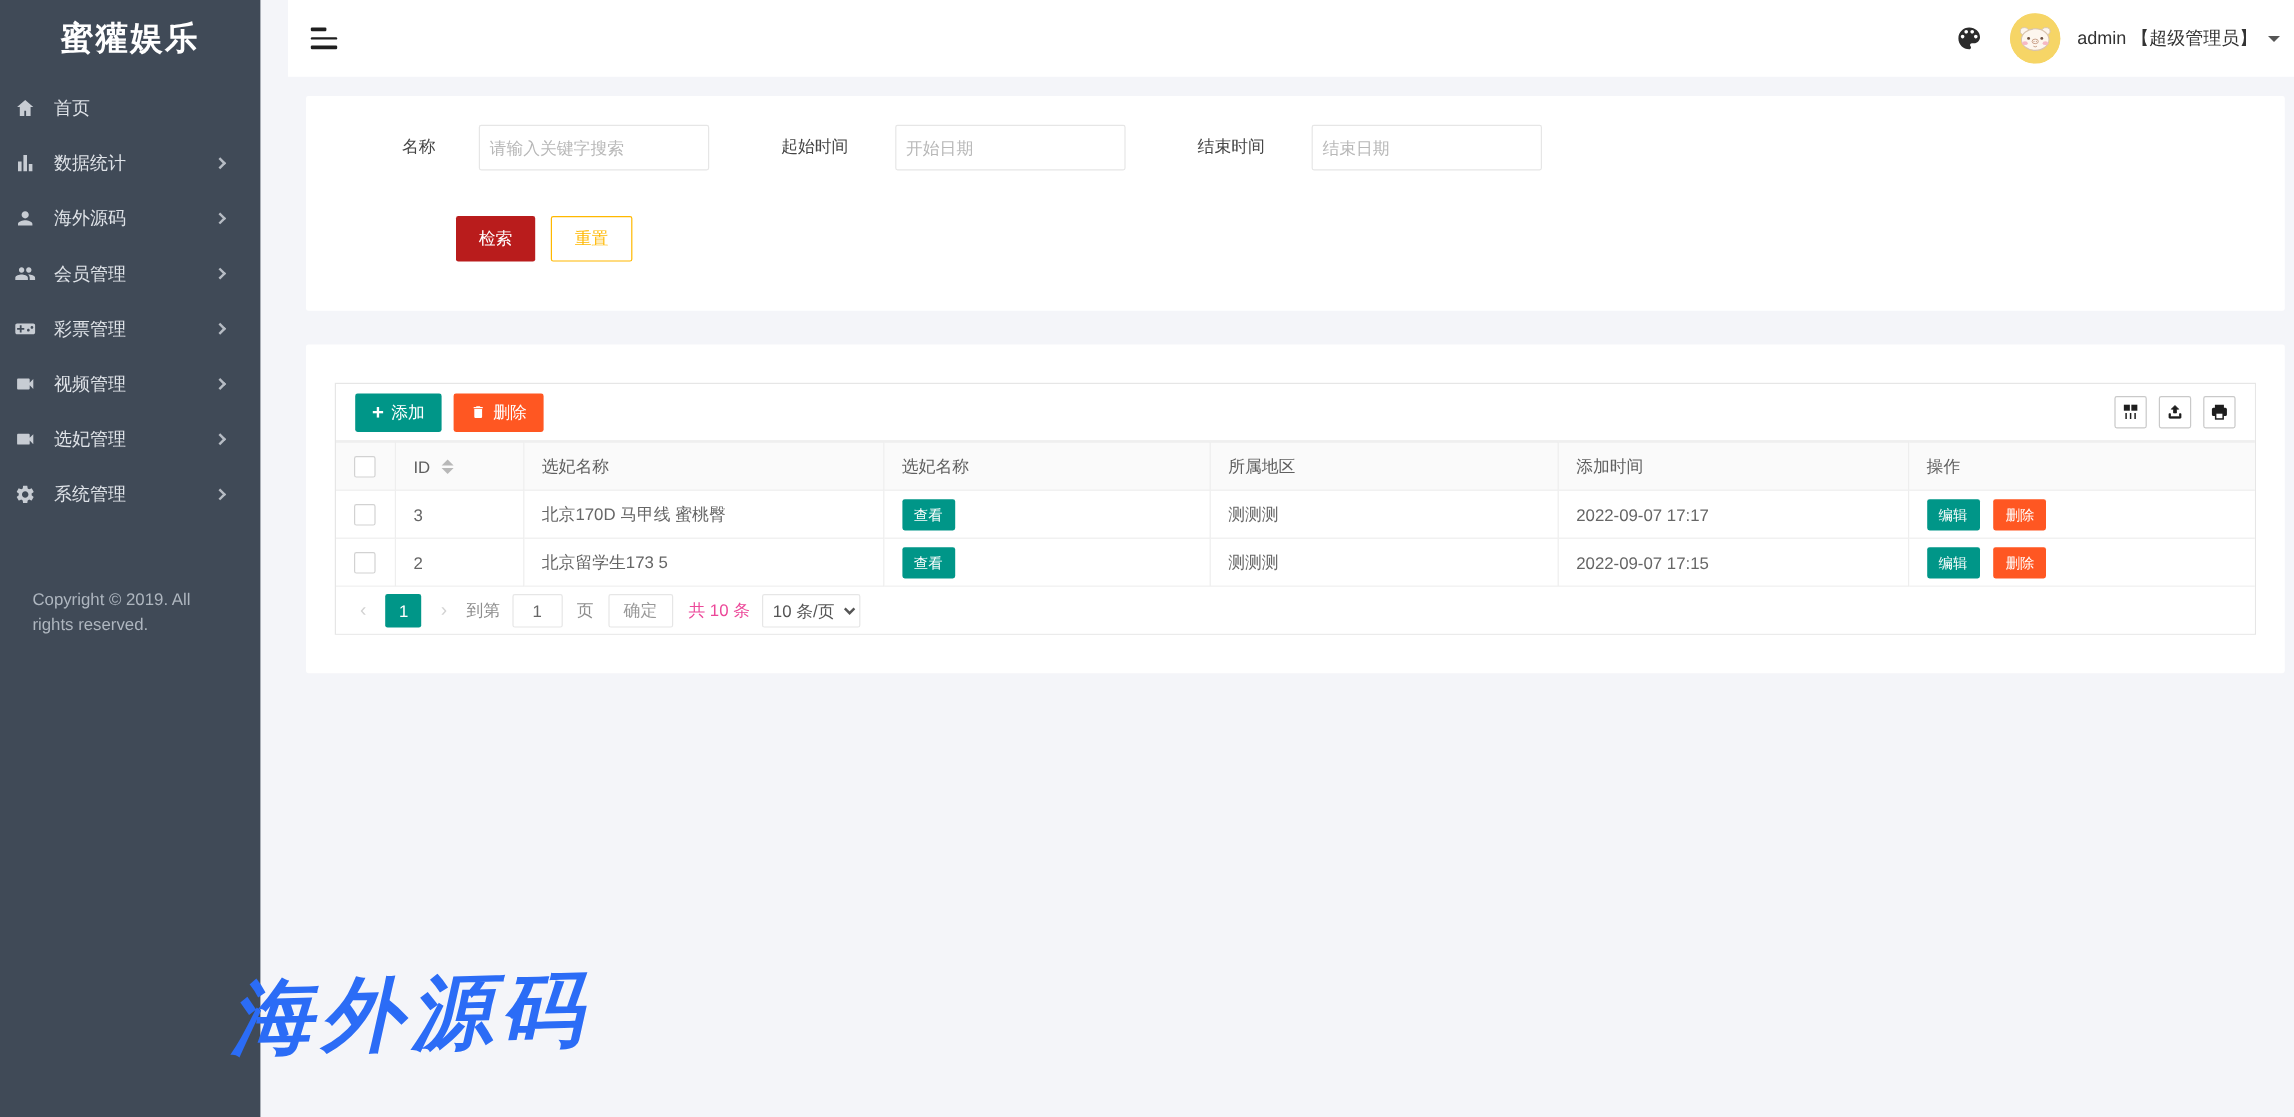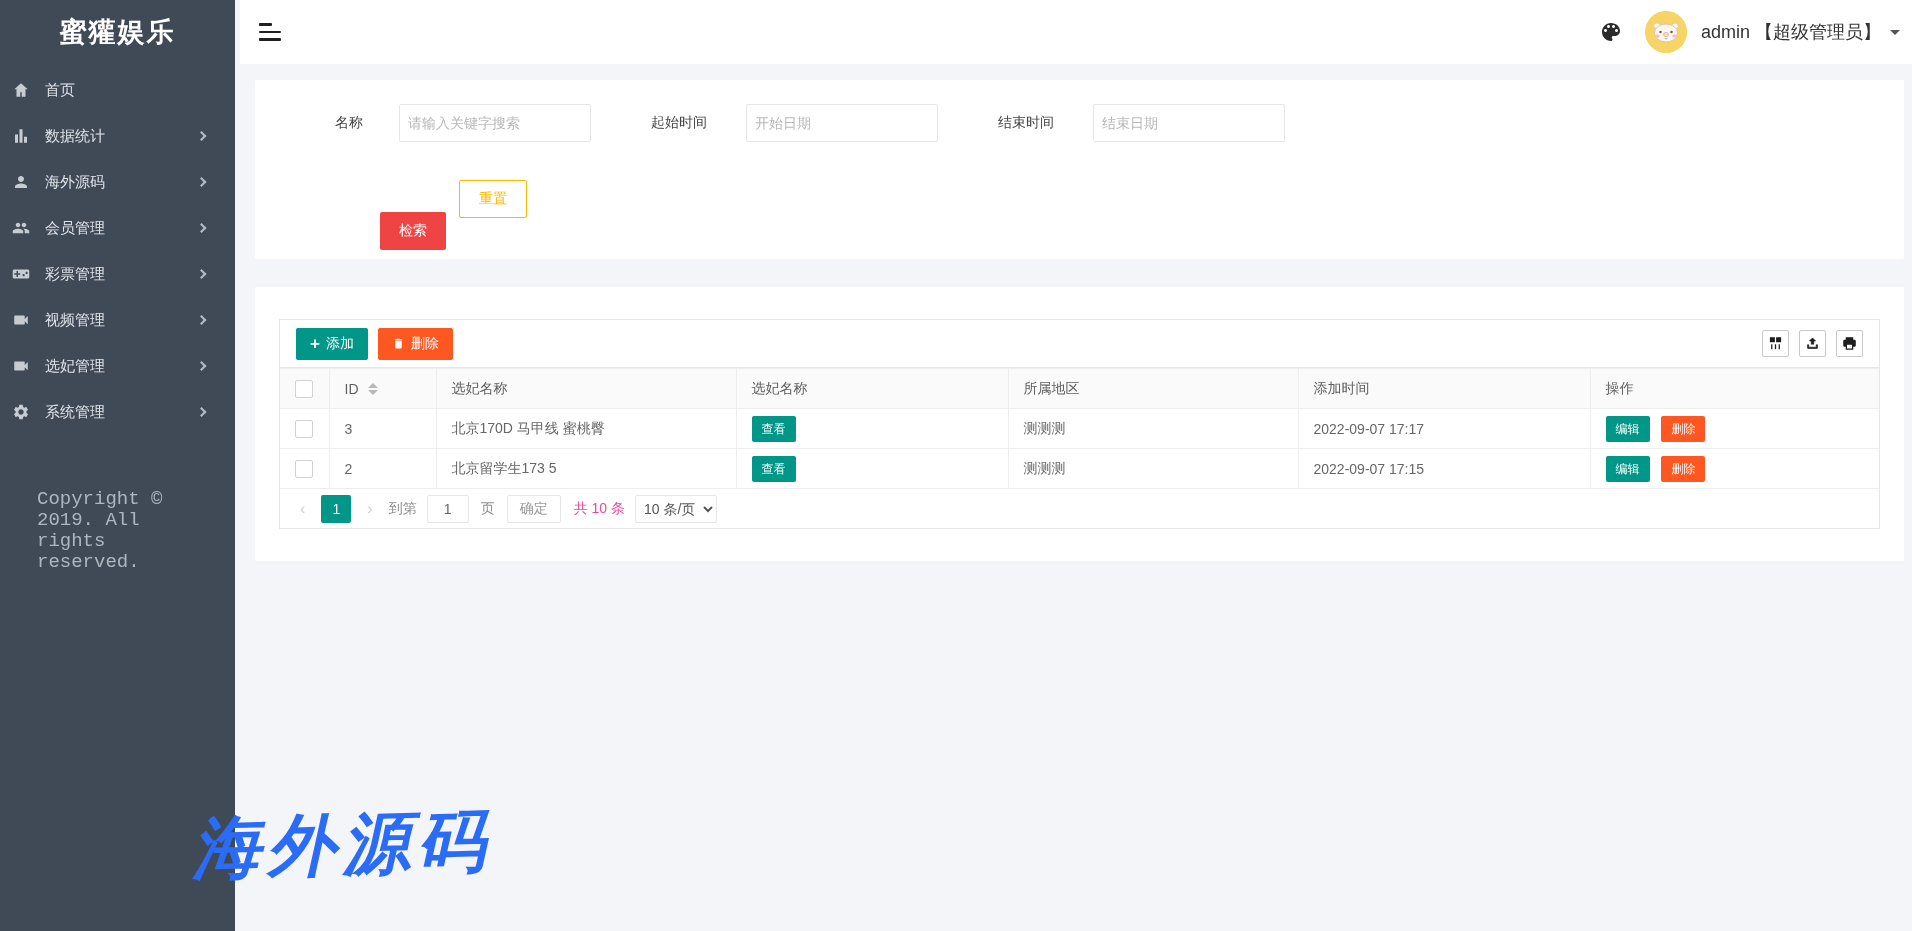--- a/index.html
+++ b/index.html
@@ -3,63 +3,63 @@
 <meta charset="utf-8">
 <style>
   * { margin:0; padding:0; box-sizing:border-box; }
   html,body { width:1912px; height:931px; }
   body {
     font-family:"Liberation Sans","DejaVu Sans",sans-serif;
     background:#f4f5f9; position:relative; overflow:hidden; color:#333;
   }
   
   .sidebar {
-    position:absolute; left:0; top:0; bottom:0; width:235px;
+    position:absolute; left:0; top:0; bottom:0; width:217px;
     background:#404a57; z-index:1;
   }
   .logo {
     height:64px; line-height:64px; text-align:center;
     color:#fff; font-size:27px; font-weight:bold; letter-spacing:2px;
   }
   .nav { margin-top:3px; }
   .nav-item {
     position:relative; height:46px; display:flex; align-items:center;
     padding-left:12px; cursor:pointer; color:#dfe3e8;
   }
   .nav-item .nicon { width:18px; height:18px; color:#c7ccd3; flex:0 0 18px; }
   .nav-item .nicon svg { width:18px; height:18px; display:block; fill:currentColor; }
   .nav-item .nlabel { margin-left:15px; font-size:15px; }
   .chev {
     position:absolute; right:30px; top:50%;
     width:7px; height:7px; border-top:2px solid #b6bcc4; border-right:2px solid #b6bcc4;
     transform:translateY(-50%) rotate(45deg);
   }
   .copyright {
-    margin-top:54px; padding-left:37px; width:185px;
-    color:#aeb6bf; font-size:19px; line-height:21px;font-family:Liberation Mono, monospace;
+    margin-top:54px; padding-left:27px; width:185px;
+    color:#aeb6bf; font-size:14px; line-height:21px;
   }
   
   .topbar {
     position:absolute; left:240px; top:0; right:0; height:64px;
     background:#fff; display:flex; align-items:center;
   }
   .hamburger { margin-left:19px; width:22px; cursor:pointer; }
   .hamburger i { display:block; height:2.5px; background:#1f1f1f; margin-bottom:5px; border-radius:1px; }
   .hamburger i:nth-child(1){ width:13px; }
   .hamburger i:nth-child(2){ width:22px; }
   .hamburger i:nth-child(3){ width:22px; margin-bottom:0; }
   .topbar-right { margin-left:auto; display:flex; align-items:center; margin-right:12px; }
   .palette-btn { width:24px; height:24px; color:#2b2b2b; cursor:pointer; }
   .palette-btn svg { width:24px; height:24px; fill:currentColor; }
   .avatar {
     width:42px; height:42px; border-radius:50%; background:#f6d566;
     margin-left:22px; overflow:hidden; cursor:pointer; flex:0 0 42px;
   }
   .avatar svg { width:42px; height:42px; display:block; }
-  .user-name { margin-left:14px; font-size:18px; color:#333; cursor:pointer; }
+  .user-name { margin-left:14px; font-size:15px; color:#333; cursor:pointer; }
   .caret-down {
     width:0; height:0; margin-left:9px;
     border-left:5px solid transparent; border-right:5px solid transparent;
     border-top:5px solid #555;
   }
   
   .main {
     position:absolute; left:240px; top:64px; right:0; bottom:0;
     padding:16px 8px 0 15px;
   }
@@ -76,21 +76,21 @@
   .f-input::placeholder { color:#b8b8b8; }
   .gap13 { margin-right:13px; }
   .ml37 { margin-left:37px; }
   .mr16 { margin-right:16px; }
   .btn-row { margin-top:38px; margin-left:125px; display:flex; }
   .btn {
     display:inline-flex; align-items:center; justify-content:center;
     height:38px; padding:0 19px; font-size:14px; border-radius:2px;
     border:none; cursor:pointer; font-family:inherit;
   }
-  .btn-primary { background:#ef4444; color:#fff;margin-top:32px; }
+  .btn-primary { background:#b91c1c; color:#fff; }
   .btn-reset { background:#fff; color:#FFB800; border:1px solid #FFB800; margin-left:13px; }
   
   .table-card { margin-top:28px; padding:32px 24px; }
   .table-box { border:1px solid #e6e6e6; }
   .toolbar {
     height:48px; display:flex; align-items:center; padding:0 16px;
     border-bottom:1px solid #e6e6e6; background:#fff;
   }
   .btn-sm {
     display:inline-flex; align-items:center; justify-content:center;

